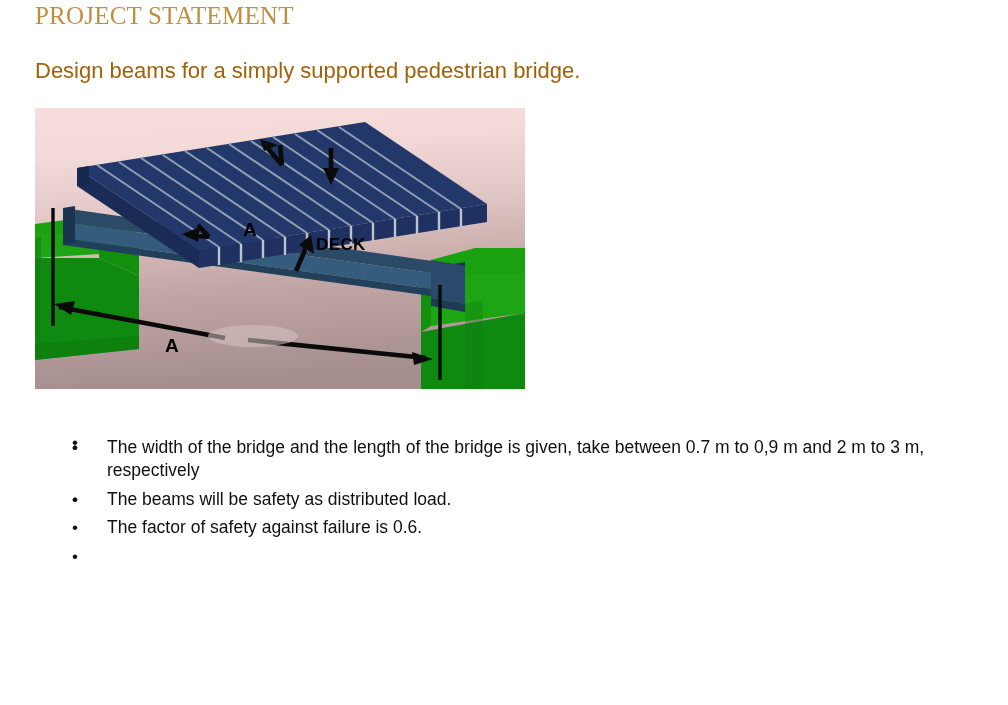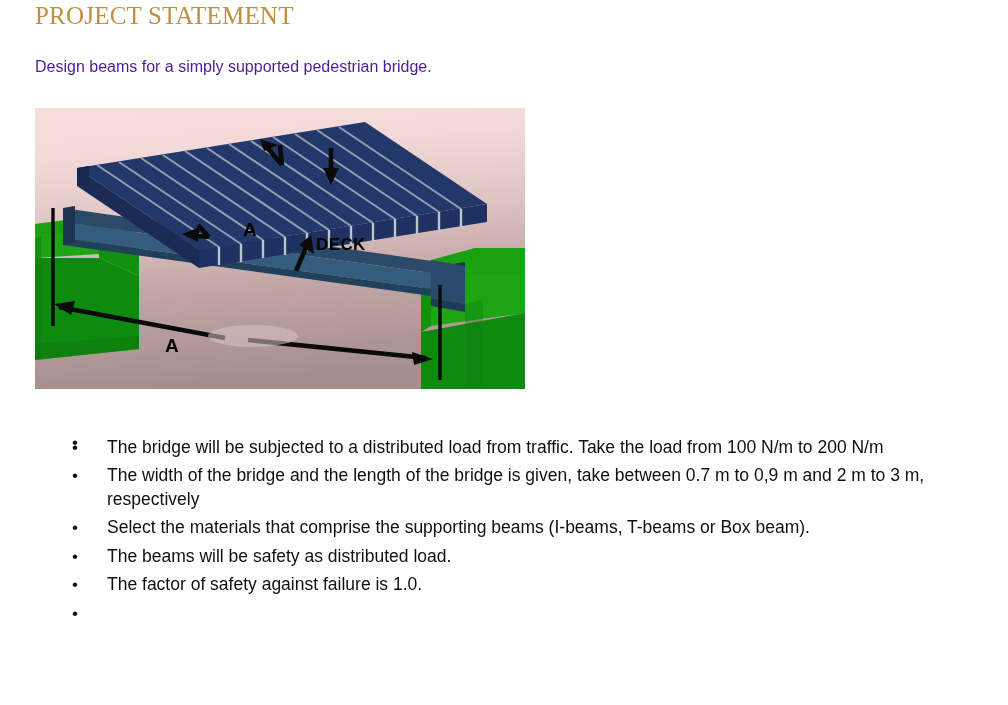--- a/index.html
+++ b/index.html
@@ -17,22 +17,22 @@
   .doc-title{
     position:absolute;left:35px;top:2px;
     font-family:"Liberation Serif", serif;
     font-size:25px;
     letter-spacing:0.2px;
     color:#bf8f3f;
     white-space:nowrap;
   }
   .lede{
     position:absolute;left:35px;top:58px;
-    font-size:16px;
-    color:#4c1d95;
+    font-size:22px;
+    color:#a16207;
     white-space:nowrap;
   }
 
   
   .figure{
     position:absolute;left:35px;top:108px;
     width:490px;height:281px;
     overflow:hidden;
     background:linear-gradient(175deg,#f7dedc 0%,#f4dbd9 16%,#e7cfcd 38%,#cfb3b2 62%,#b79d9c 82%,#a89091 100%);
   }
@@ -217,36 +217,34 @@
     <div class="fig-label lbl-deck">DECK</div>
 
   </div>
 
   <div class="bullets">
     <div class="bullet">
       <span class="dot">•</span>
     </div>
     <div class="bullet">
       <span class="dot">•</span>
-      <span>The bridge will be subjected to a distributed load from traffic. Take the load from 100 N/m to 200 N/m</span>
     </div>
     <div class="bullet">
       <span class="dot">•</span>
       <span>The width of the bridge and the length of the bridge is given, take between 0.7 m to 0,9 m and 2 m to 3 m, respectively</span>
     </div>
     <div class="bullet">
       <span class="dot">•</span>
-      <span>Select the materials that comprise the supporting beams (I-beams, T-beams or Box beam).</span>
     </div>
     <div class="bullet">
       <span class="dot">•</span>
       <span>The beams will be safety as distributed load.</span>
     </div>
     <div class="bullet">
       <span class="dot">•</span>
-      <span>The factor of safety against failure is 1.0.</span>
+      <span>The factor of safety against failure is 0.6.</span>
     </div>
     <div class="bullet">
       <span class="dot">•</span>
     </div>
   </div>
 
 </div>
 
 </body></html>

